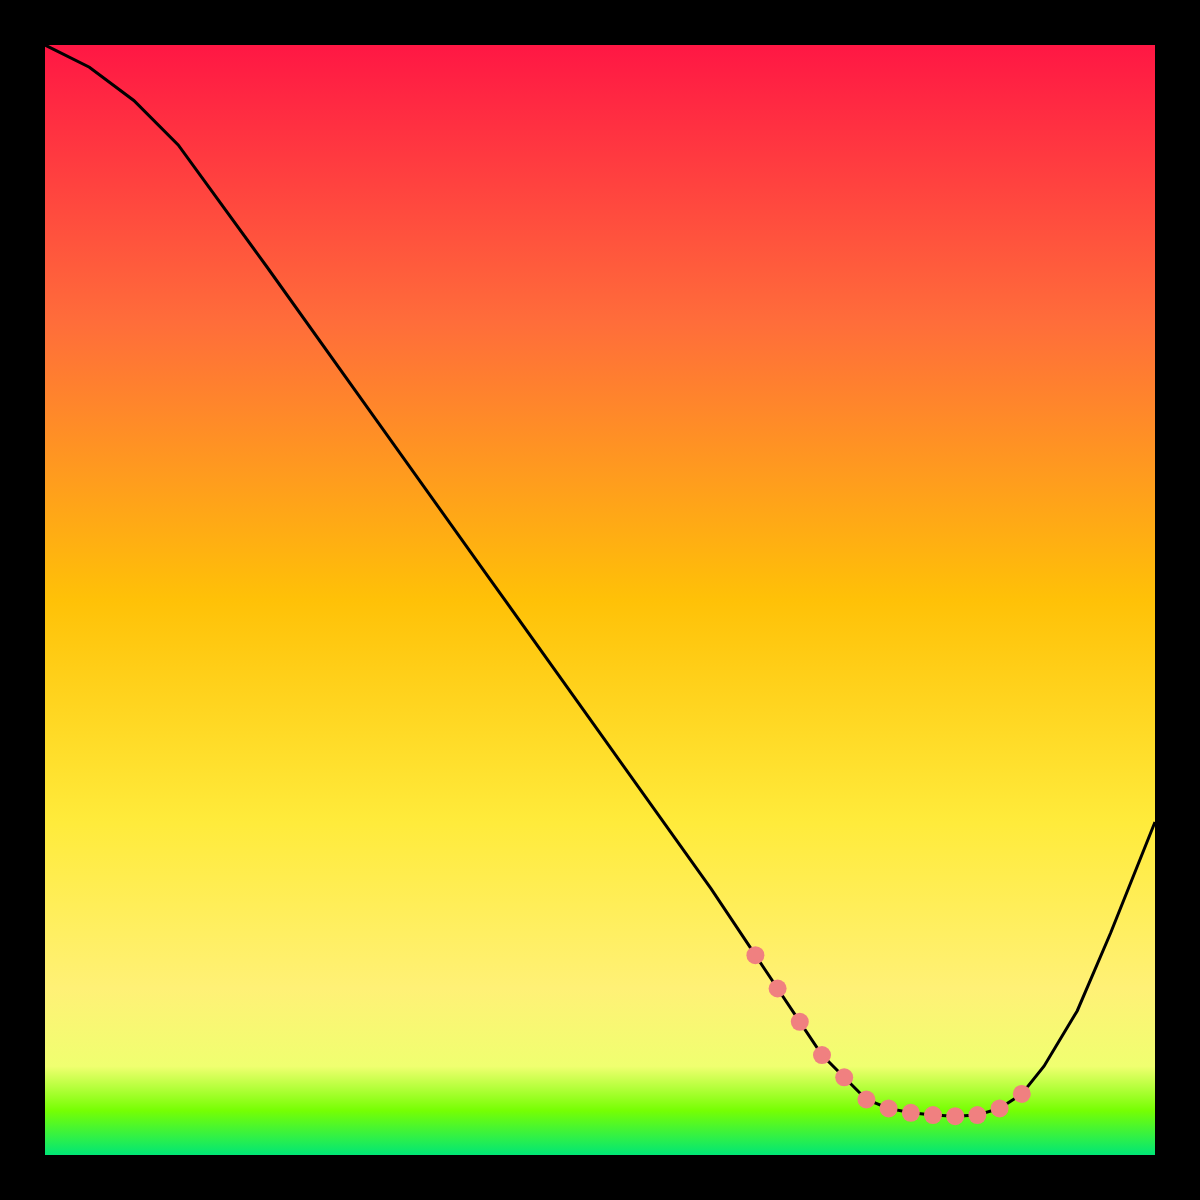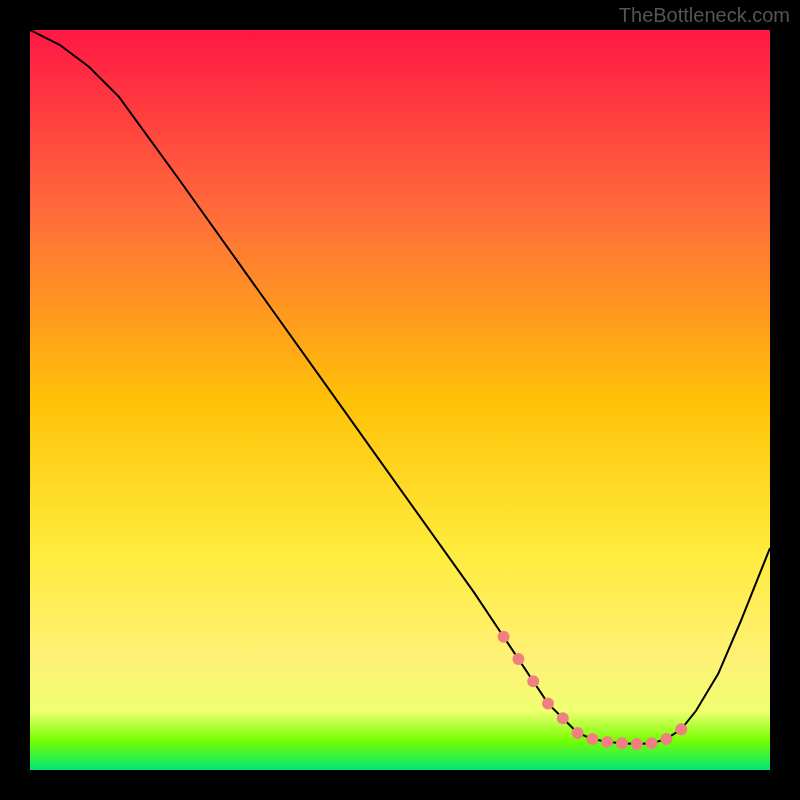--- a/index.html
+++ b/index.html
@@ -5,21 +5,20 @@
   * { margin: 0; padding: 0; box-sizing: border-box; }
   body { width: 800px; height: 800px; background: #000; position: relative; font-family: Arial, sans-serif; }
   .container { width: 800px; height: 800px; position: relative; }
   .watermark { position: absolute; top: 4px; right: 10px; color: #555; font-size: 20px; font-weight: normal; z-index: 10; }
   .plot-area { position: absolute; left: 30px; top: 30px; width: 740px; height: 740px; overflow: hidden; }
   svg { display: block; }
 </style>
 </head>
 <body>
 <div class="container">
-  <div class="watermark">TheBottleneck.com</div>
   <div class="plot-area">
     <svg id="chart-svg" width="740" height="740" viewBox="0 0 740 740">
         <defs>
           <linearGradient id="bg-grad" x1="0" y1="0" x2="0" y2="1">
             <stop offset="0%" stop-color="#ff1744"></stop>
             <stop offset="25%" stop-color="#ff6d3a"></stop>
             <stop offset="50%" stop-color="#ffc107"></stop>
             <stop offset="70%" stop-color="#ffeb3b"></stop>
             <stop offset="85%" stop-color="#fff176"></stop>
             <stop offset="92%" stop-color="#f0ff70"></stop>

